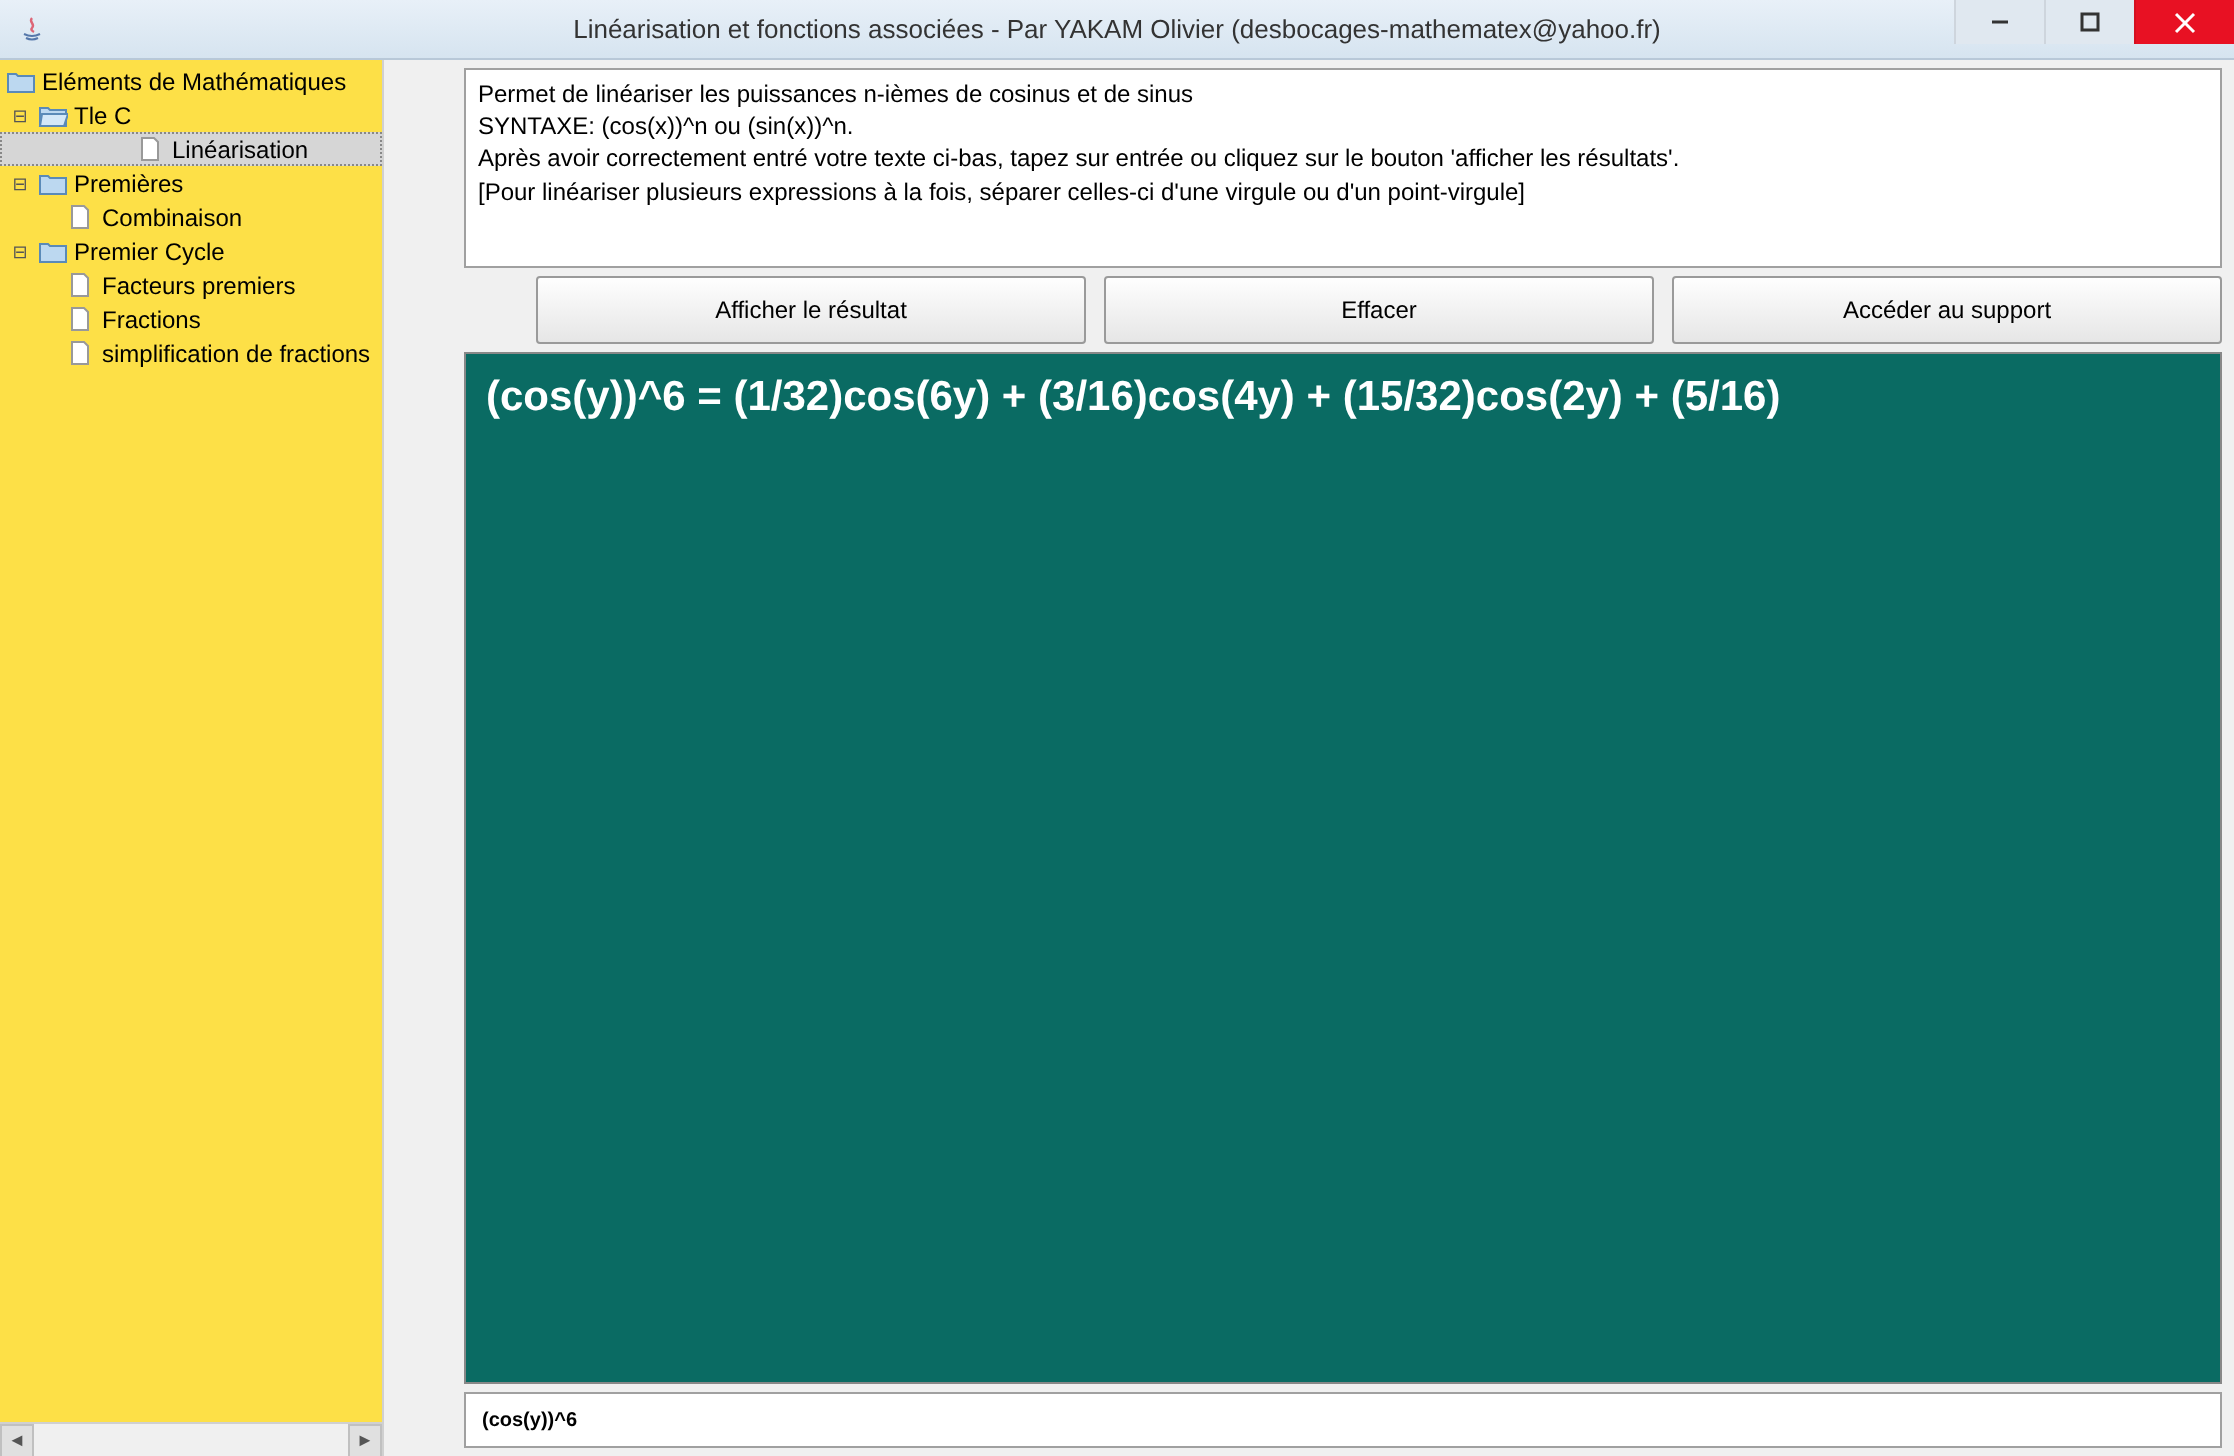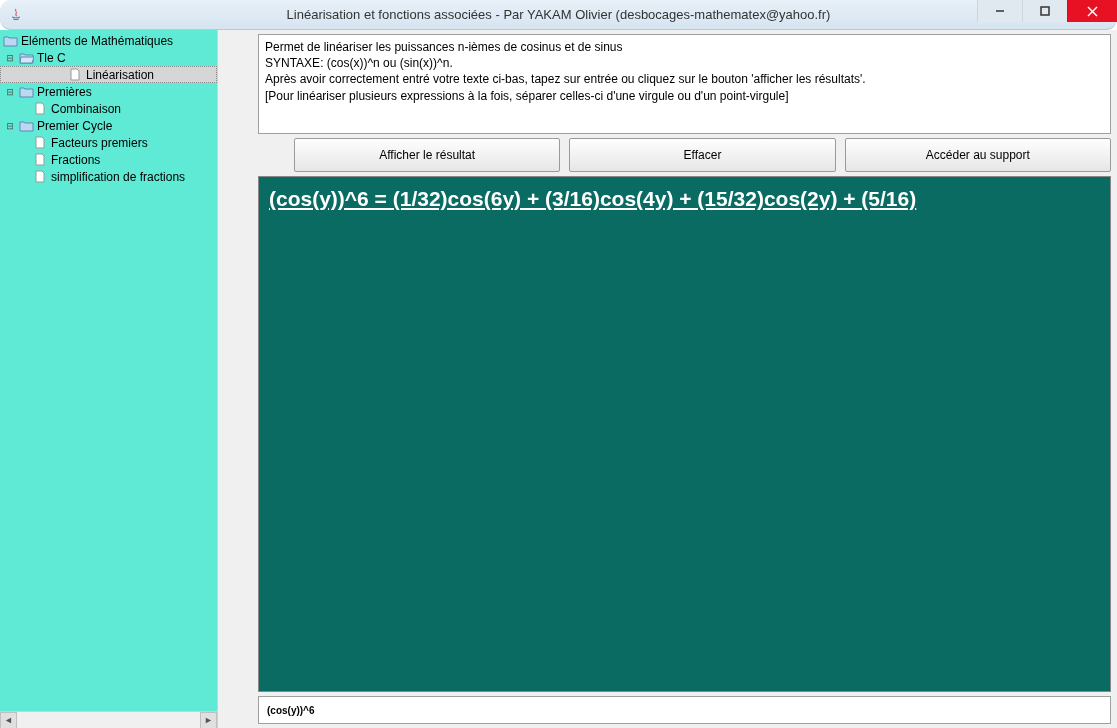--- a/index.html
+++ b/index.html
@@ -11,21 +11,20 @@
     height: 728px;
     overflow: hidden;
   }
   .titlebar {
     height: 30px;
     background: linear-gradient(to bottom, #e8f0f8, #d6e4f0);
     border-bottom: 1px solid #b8c8d8;
     display: flex;
     align-items: center;
     position: relative;
-    border-radius: 11px;
   }
   .titlebar-icon {
     width: 16px; height: 16px;
     margin-left: 8px;
     display: inline-flex;
     align-items: center;
     justify-content: center;
   }
   .titlebar-title {
     position: absolute;
@@ -54,22 +53,22 @@
     background: #e81123;
     color: #fff;
     width: 50px;
   }
   .main {
     display: flex;
     height: calc(100% - 30px);
     background: #f0f0f0;
   }
   .sidebar {
-    width: 218px;
-    background: #5eead4;
+    width: 192px;
+    background: #fde047;
     border-right: 1px solid #d0d0d0;
     display: flex;
     flex-direction: column;
   }
   .tree {
     flex: 1;
     padding: 2px 0;
     overflow: auto;
     font-size: 12px;
     color: #000;
@@ -156,21 +155,20 @@
     background: #107068;
     border: 1px solid #888;
     padding: 8px 10px;
     color: #fff;
     font-family: Verdana, sans-serif;
     font-weight: bold;
     font-size: 21px;
     line-height: 1.35;
     word-break: break-all;
     overflow: hidden;
-    text-decoration: underline;
   }
   .result-area {
     background: #0a6b63;
   }
   .input-box {
     height: 28px;
     background: #fff;
     border: 1px solid #a0a0a0;
     padding: 6px 8px;
     font-size: 10px;

